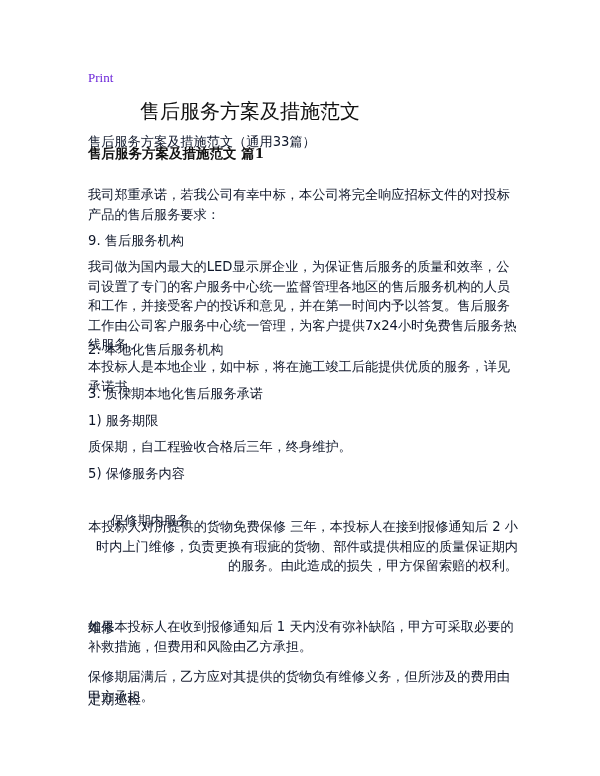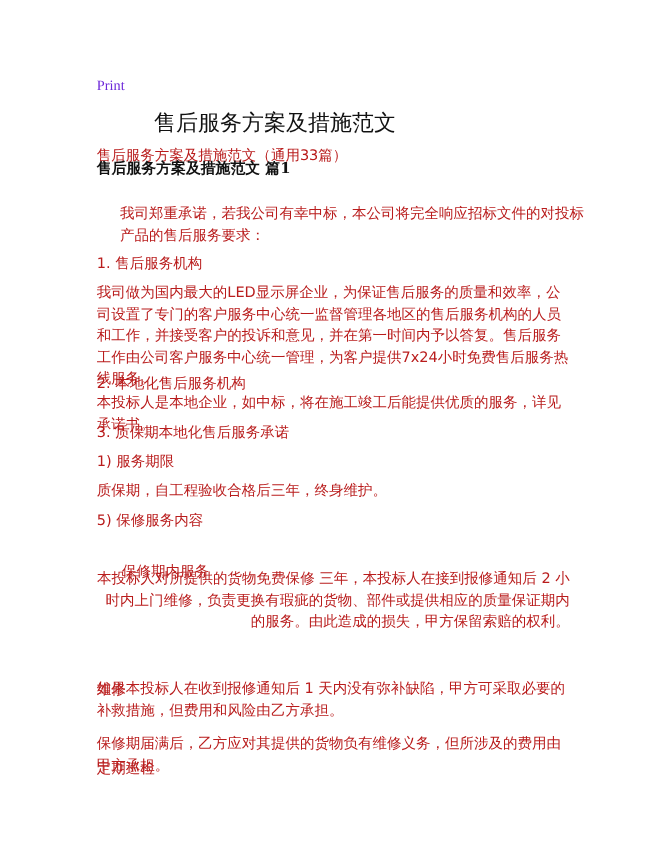--- a/index.html
+++ b/index.html
@@ -1,34 +1,34 @@
 <!DOCTYPE html>
 <html><head>
 <meta charset="utf-8">
 <style>
   html, body { margin:0; padding:0; background:#ffffff; }
   body { width:600px; height:776px; overflow:hidden; position:relative; color:#222; }
   .print { position:absolute; left:88px; top:70px; font-family:"Liberation Serif", serif; font-size:13px; color:#6d28d9; }
   .title { position:absolute; left:0; width:500px; top:98px; text-align:center; font-family:"DejaVu Sans", sans-serif; font-size:20px; color:#111; }
-  .p { position:absolute; left:88px; width:430px; font-family:"DejaVu Sans", sans-serif; font-size:13.2px; line-height:19.5px; color:#b91c1c; margin:0; }
+  .p { position:absolute; left:88px; width:430px; font-family:"DejaVu Sans", sans-serif; font-size:13.2px; line-height:19.5px; color:#0f172a; margin:0; }
   .bold { font-weight:bold; font-family:"DejaVu Serif", serif; font-size:13.5px; color:#111; }
 </style>
 </head>
 <body>
 
 <div class="print">Print</div>
 
 <div class="title">售后服务方案及措施范文</div>
 
 <p class="p" style="top:132px;">售后服务方案及措施范文（通用33篇）</p>
 
 <p class="p bold" style="top:144px;">售后服务方案及措施范文 篇1</p>
 
-<p class="p" style="top:185px;margin-left:21px;">我司郑重承诺，若我公司有幸中标，本公司将完全响应招标文件的对投标产品的售后服务要求：</p>
-<p class="p" style="top:231px;">1. 售后服务机构</p>
+<p class="p" style="top:185px;">我司郑重承诺，若我公司有幸中标，本公司将完全响应招标文件的对投标产品的售后服务要求：</p>
+<p class="p" style="top:231px;">9. 售后服务机构</p>
 <p class="p" style="top:257px;">我司做为国内最大的LED显示屏企业，为保证售后服务的质量和效率，公司设置了专门的客户服务中心统一监督管理各地区的售后服务机构的人员和工作，并接受客户的投诉和意见，并在第一时间内予以答复。售后服务工作由公司客户服务中心统一管理，为客户提供7x24小时免费售后服务热线服务。</p>
 <p class="p" style="top:325px;margin-top:15px;">2. 本地化售后服务机构</p>
 <p class="p" style="top:357px;">本投标人是本地企业，如中标，将在施工竣工后能提供优质的服务，详见承诺书。</p>
 <p class="p" style="top:384px;">3. 质保期本地化售后服务承诺</p>
 <p class="p" style="top:411px;">1) 服务期限</p>
 <p class="p" style="top:437px;">质保期，自工程验收合格后三年，终身维护。</p>
 <p class="p" style="top:464px;">5) 保修服务内容</p>
 <p class="p" style="top:511px;margin-left:23px;">保修期内服务</p>
 <p class="p" style="top:517px;text-align:right;">本投标人对所提供的货物免费保修 三年，本投标人在接到报修通知后 2 小时内上门维修，负责更换有瑕疵的货物、部件或提供相应的质量保证期内的服务。由此造成的损失，甲方保留索赔的权利。</p>
 <p class="p" style="top:572px;margin-top:45px;">如果本投标人在收到报修通知后 1 天内没有弥补缺陷，甲方可采取必要的补救措施，但费用和风险由乙方承担。</p>

